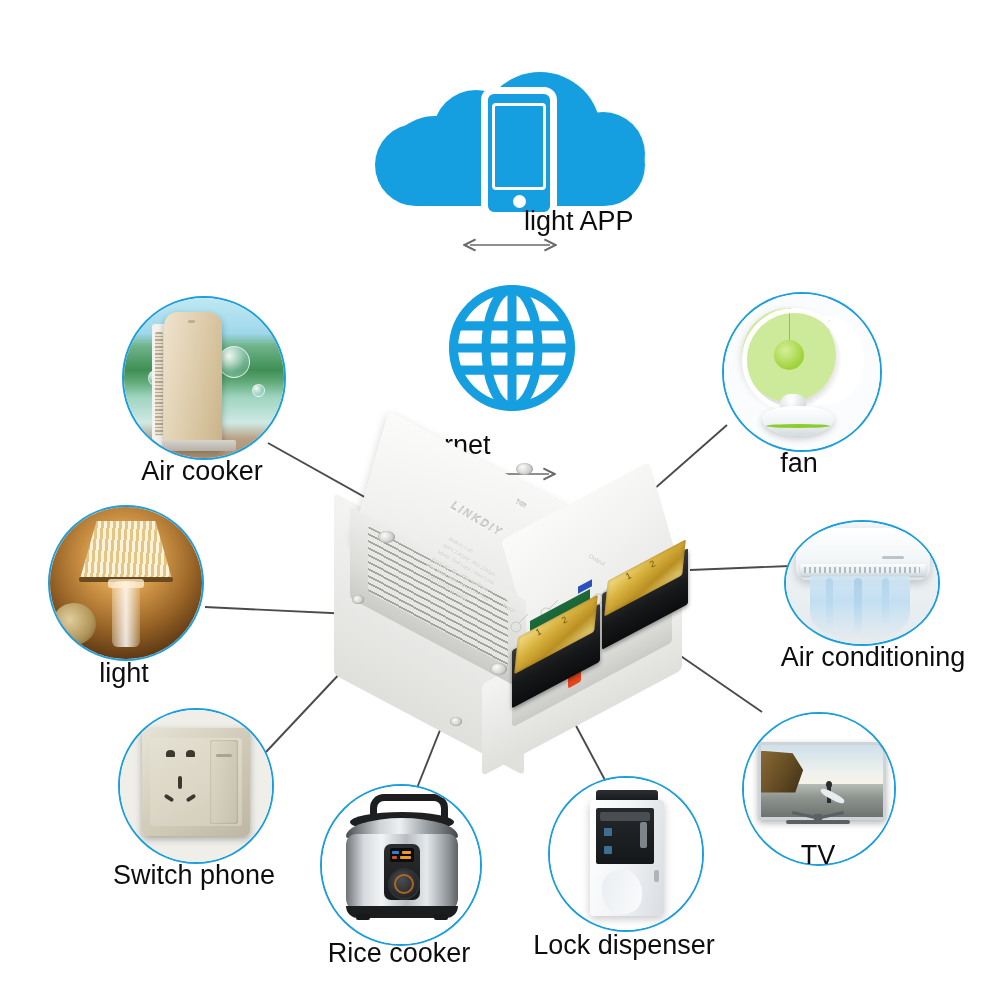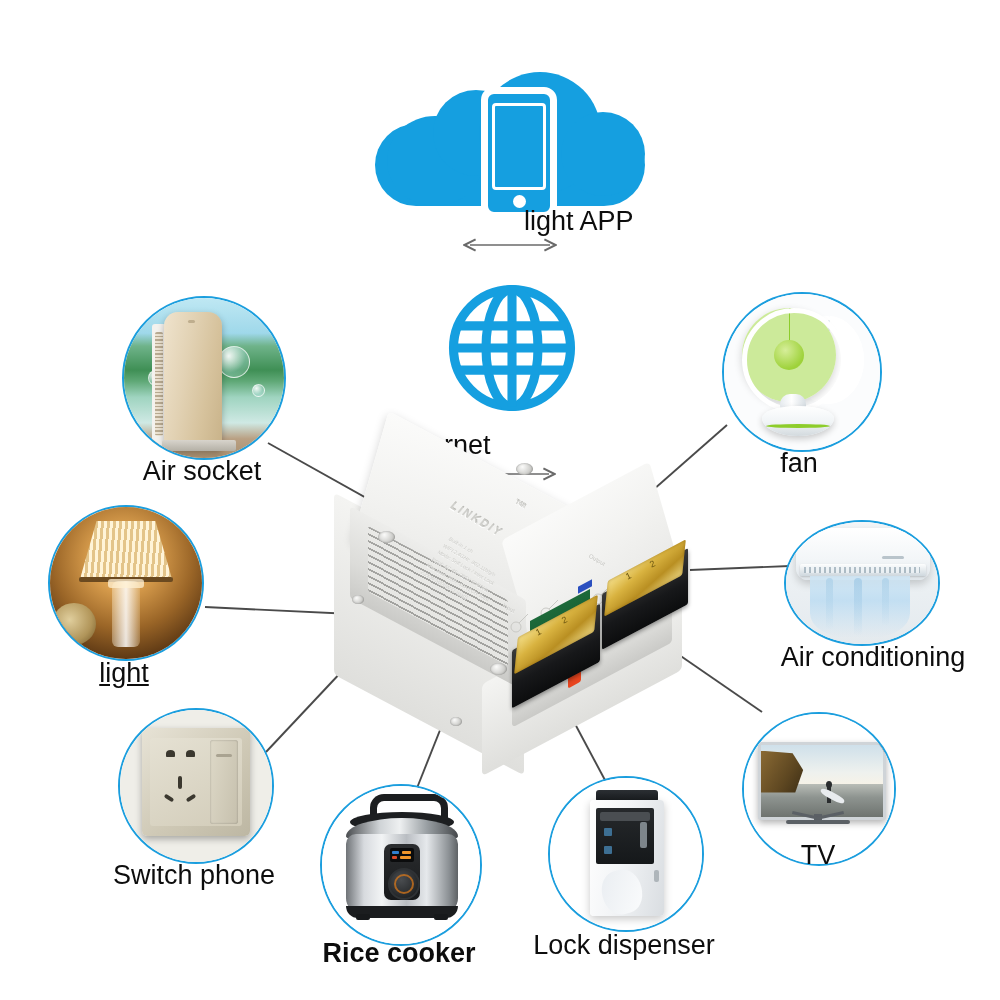--- a/index.html
+++ b/index.html
@@ -328,36 +328,36 @@
     <div class="bub" style="left:24px;top:72px;width:14px;height:14px;"></div>
     <div class="bub" style="left:128px;top:86px;width:11px;height:11px;"></div>
     <div class="ac-strip" style="left:28px;top:26px;width:14px;height:124px;"></div>
     <div class="ac-vent" style="left:31px;top:34px;width:8px;height:104px;"></div>
     <div class="ac-tower" style="left:40px;top:14px;width:58px;height:138px;"></div>
     <div class="abs" style="left:64px;top:22px;width:7px;height:3px;
          background:#bfae8e;border-radius:2px;"></div>
     <div class="abs" style="left:38px;top:142px;width:74px;height:11px;
          background:linear-gradient(#d8d4cc,#b4b0a6);border-radius:2px;"></div>
   </div>
-  <div class="lbl c" style="left:202px;top:458px;">Air socket</div>
+  <div class="lbl c" style="left:202px;top:458px;">Air cooker</div>
 
   <div class="bubble" style="left:48px;top:505px;width:152px;height:152px;">
     <div class="lamp-bg"></div>
     <div class="shade" style="left:30px;top:14px;width:92px;height:58px;
          clip-path:polygon(18% 0,82% 0,100% 100%,0 100%);"></div>
     <div class="abs" style="left:29px;top:70px;width:94px;height:5px;
          background:#6b4a20;border-radius:2px;"></div>
     <div class="lampstem" style="left:62px;top:74px;width:28px;height:66px;"></div>
     <div class="abs" style="left:58px;top:72px;width:36px;height:9px;
          background:rgba(255,240,210,.75);border-radius:3px;"></div>
     <div class="abs" style="left:2px;top:96px;width:44px;height:42px;
          background:radial-gradient(circle at 40% 40%,#e8d9a8,#b49a5e 60%,#6a5324);
          border-radius:50%;opacity:.92;"></div>
   </div>
-  <div class="lbl c" style="left:124px;top:660px;text-decoration:underline;">light</div>
+  <div class="lbl c" style="left:124px;top:660px;">light</div>
 
   <div class="bubble" style="left:118px;top:708px;width:152px;height:152px;">
     <div class="sock-bg"></div>
     <div class="sock-plate" style="left:22px;top:18px;width:108px;height:108px;"></div>
     <div class="sock-inner" style="left:30px;top:28px;width:92px;height:88px;"></div>
     <div class="sock-hole" style="left:46px;top:40px;width:9px;height:7px;
          border-radius:50% 50% 10% 10%;"></div>
     <div class="sock-hole" style="left:66px;top:40px;width:9px;height:7px;
          border-radius:50% 50% 10% 10%;"></div>
     <div class="sock-hole" style="left:58px;top:66px;width:4px;height:13px;"></div>
@@ -386,21 +386,21 @@
     <div class="ck-seg" style="left:70px;top:70px;width:5px;height:3px;background:#d94a2a;"></div>
     <div class="ck-seg" style="left:78px;top:70px;width:11px;height:3px;background:#f0962a;"></div>
     <div class="ck-dial" style="left:66px;top:82px;width:28px;height:28px;"></div>
     <div class="abs" style="left:72px;top:88px;width:16px;height:16px;
          border:2px solid #e07a18;border-radius:50%;opacity:.7;"></div>
     <div class="abs" style="left:34px;top:128px;width:14px;height:6px;
          background:#17191b;border-radius:2px;"></div>
     <div class="abs" style="left:112px;top:128px;width:14px;height:6px;
          background:#17191b;border-radius:2px;"></div>
   </div>
-  <div class="lbl c" style="left:399px;top:940px;font-weight:bold;">Rice cooker</div>
+  <div class="lbl c" style="left:399px;top:940px;">Rice cooker</div>
 
   <div class="bubble" style="left:548px;top:776px;width:152px;height:152px;">
     <div class="abs" style="inset:0;background:#fff;"></div>
     <div class="wd-head" style="left:46px;top:12px;width:62px;height:12px;"></div>
     <div class="wd-body" style="left:40px;top:22px;width:74px;height:116px;"></div>
     <div class="abs" style="left:46px;top:30px;width:58px;height:56px;
          background:linear-gradient(#26292c,#15181a);border-radius:2px;"></div>
     <div class="abs" style="left:50px;top:34px;width:50px;height:9px;
          background:#4a4e52;border-radius:2px;"></div>
     <div class="abs" style="left:54px;top:50px;width:8px;height:8px;

